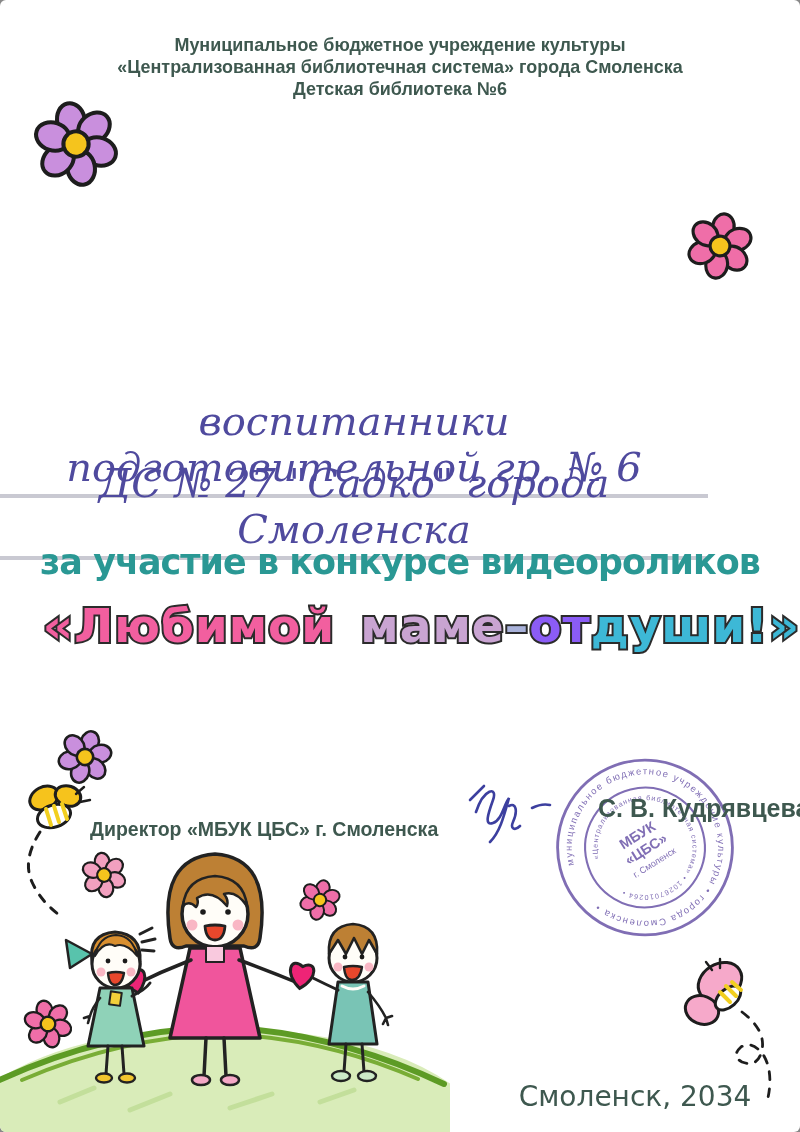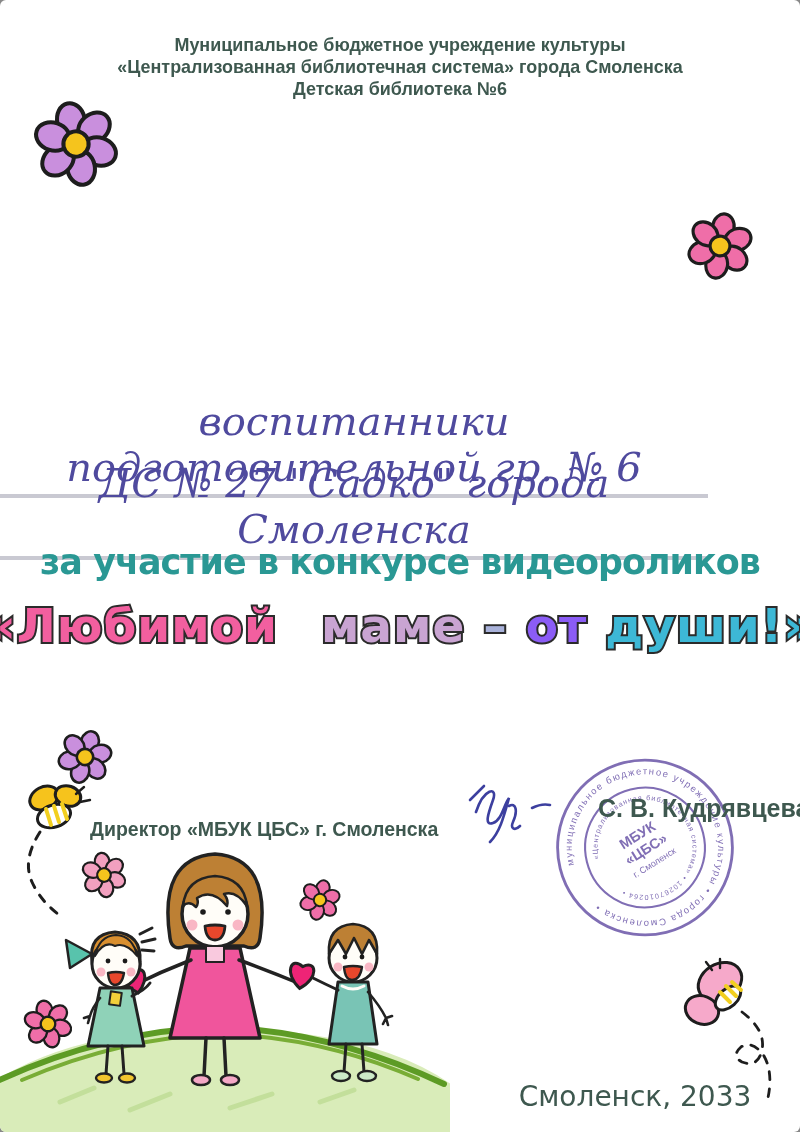--- a/index.html
+++ b/index.html
@@ -60,21 +60,21 @@
     font-weight:700;
     font-size:36px;
     letter-spacing:-1px;
     color:#2a9894;
     transform:scaleX(.97);
   }
 
   
   .contest{
     top:598px;left:0;width:800px;
-    display:flex;justify-content:center;align-items:baseline;gap:18px;
+    display:flex;justify-content:flex-end;align-items:baseline;
   }
   .contest-seg{
     font-family:"DejaVu Sans",sans-serif;
     font-weight:700;
     font-size:47px;
     -webkit-text-stroke:4px #2b2b2b;
     paint-order:stroke fill;
     letter-spacing:1px;
     white-space:nowrap;
   }
@@ -289,15 +289,15 @@
     <g stroke="#1d1d1d" stroke-width="3" stroke-linecap="round">
       <ellipse cx="52" cy="26" rx="23" ry="18" fill="#f6a9ca" transform="rotate(-32 52 26)"></ellipse>
       <ellipse cx="34" cy="54" rx="17" ry="14" fill="#f6a9ca" transform="rotate(22 34 54)"></ellipse>
       <ellipse cx="60" cy="42" rx="15" ry="9" fill="#ffffff" transform="rotate(-42 60 42)"></ellipse>
       <path d="M52 36 L62 46 M58 30 L68 40 M64 26 L73 34" stroke="#f2cf1f" stroke-width="4"></path>
       <path d="M44 14 l-6 -8 M52 12 l0 -9" stroke-width="2.4"></path>
     </g>
     <path d="M 74 56 Q 98 74 94 94 Q 90 112 74 106 Q 63 100 73 91 Q 85 84 96 100 Q 106 118 99 146" fill="none" stroke="#1d1d1d" stroke-width="2.8" stroke-linecap="round" stroke-dasharray="8 9"></path>
   </svg>
 
-  <div class="abs footer">Смоленск, 2033</div>
+  <div class="abs footer">Смоленск, 2034</div>
 
 </div>
 
 </body></html>

